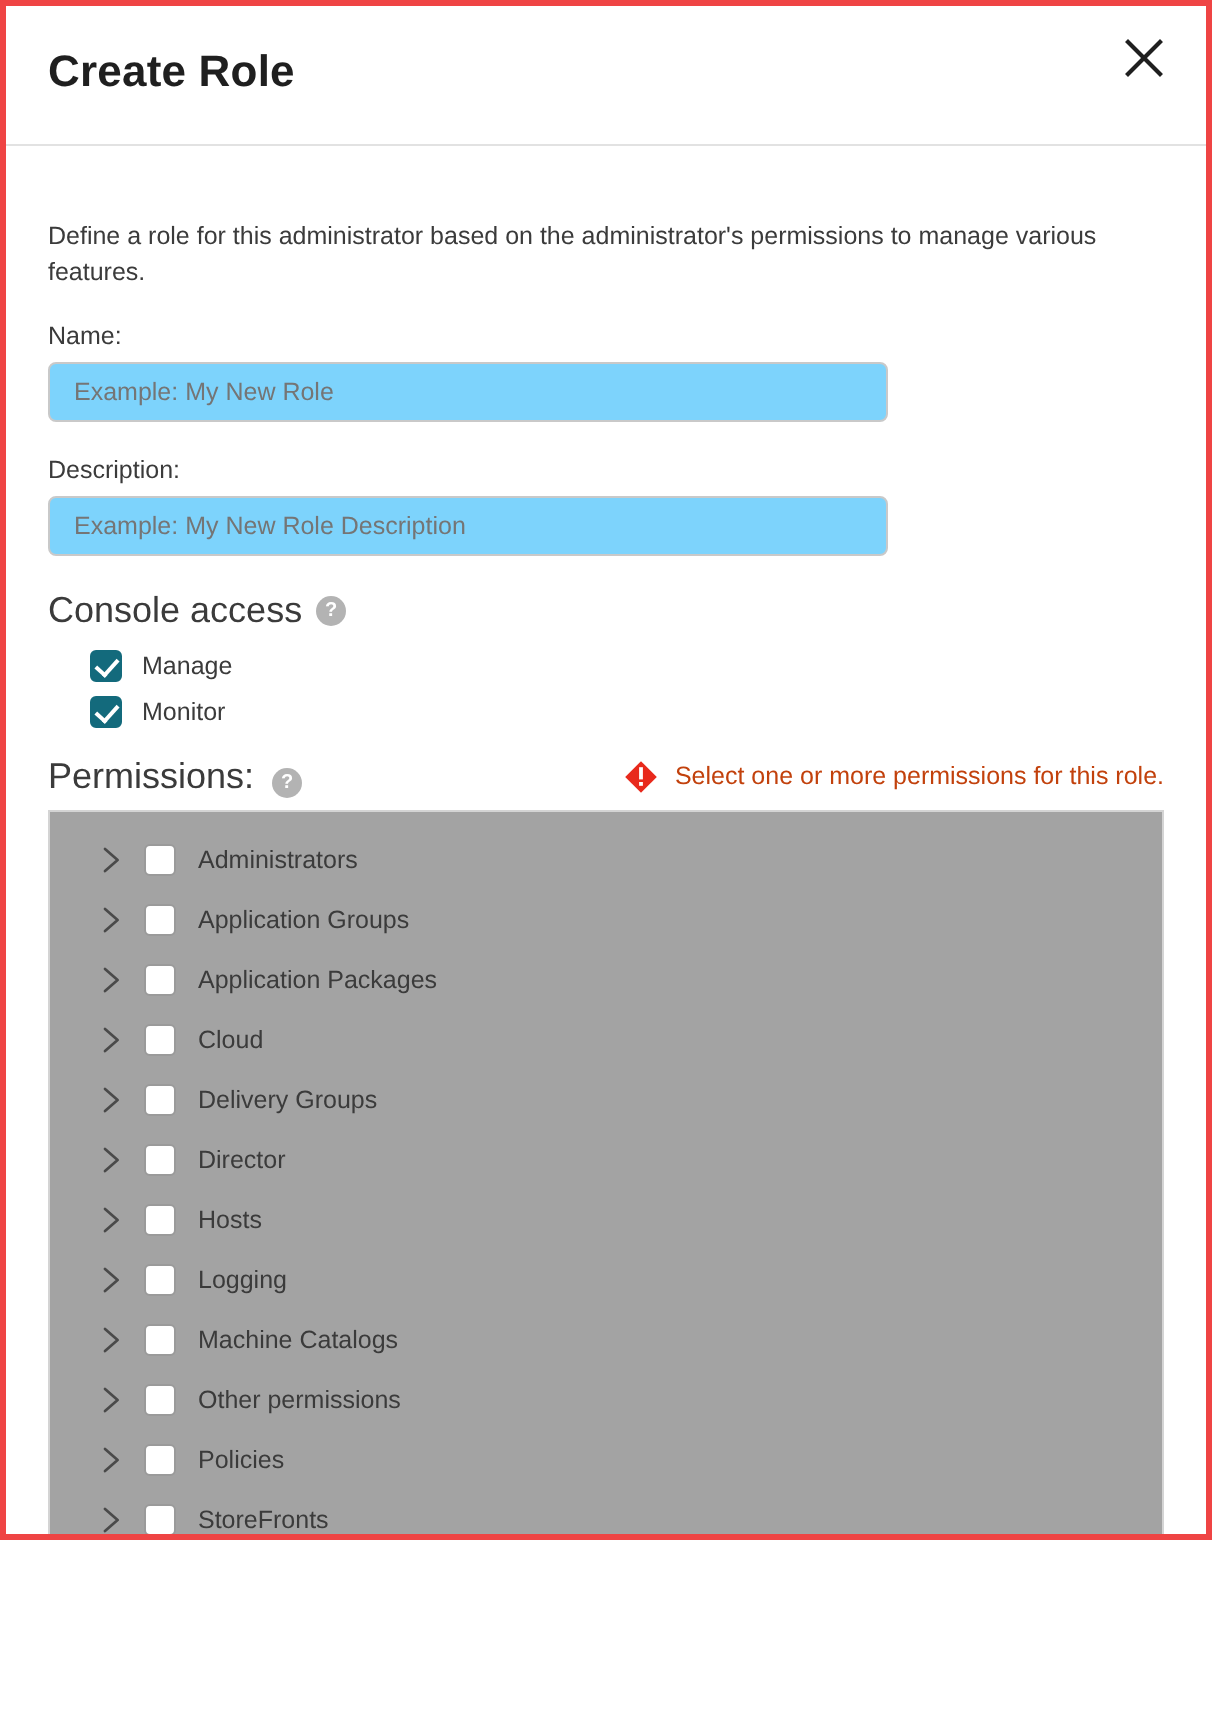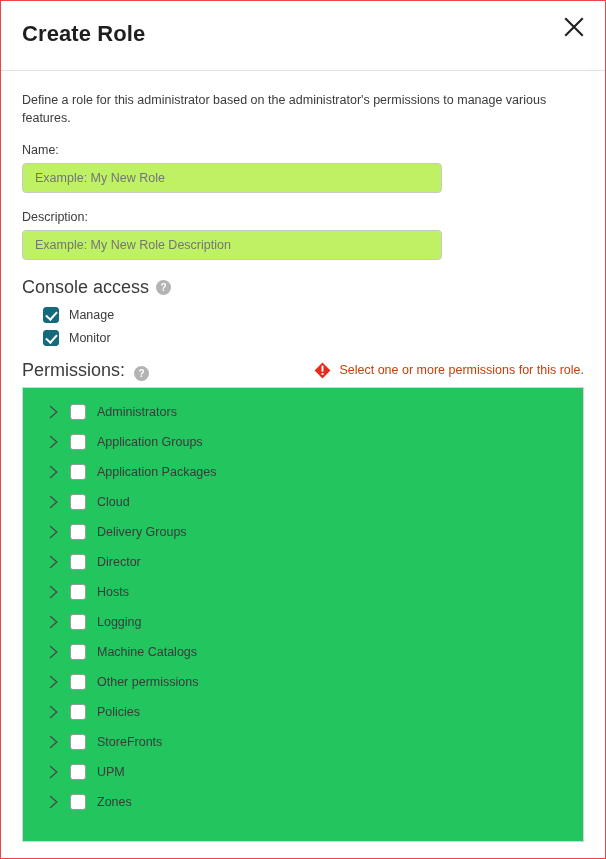--- a/index.html
+++ b/index.html
@@ -8,23 +8,23 @@
     padding: 0;
     background: #ffffff;
   }
   body {
     font-family: "Liberation Sans", sans-serif;
     color: #333333;
   }
   .dialog {
     position: relative;
     width: 606px;
-    height: 859px;
+    height: 770px;
     background: #ffffff;
-    border: 1px solid #ef4444;
+    border: 3px solid #ef4444;
     overflow: hidden;
   }
 
   
   .dialog-header {
     position: relative;
     height: 70px;
     border-bottom: 1px solid #e2e2e2;
     display: flex;
     align-items: center;
@@ -56,35 +56,35 @@
 
   
   .dialog-body {
     padding: 20px 21px 0 21px;
   }
   .intro {
     font-size: 12.5px;
     line-height: 18px;
     color: #3b3b3b;
     width: 540px;
-    margin: 0 0 16px 0;
+    margin: 16px 0 16px 0;
   }
   .field-label {
     font-size: 12.5px;
     color: #3b3b3b;
     margin: 0 0 6px 0;
     display: block;
   }
   .text-input {
     display: block;
     width: 420px;
     height: 30px;
     border: 1px solid #c9c9c9;
     border-radius: 4px;
-    background: #bef264;
+    background: #7dd3fc;
     font-family: "Liberation Sans", sans-serif;
     font-size: 12.5px;
     color: #3b3b3b;
     padding: 0 12px;
     outline: none;
   }
   .text-input::placeholder {
     color: #757575;
     opacity: 1;
   }
@@ -182,21 +182,21 @@
   }
   .error-text {
     font-size: 12.5px;
     color: #c2410c;
     white-space: nowrap;
   }
 
   
   .perm-panel {
     border: 1px solid #d4d4d4;
-    background: #22c55e;
+    background: #a3a3a3;
     height: 455px;
     overflow: hidden;
     padding: 9px 0 0 0;
   }
   .perm-row {
     display: flex;
     align-items: center;
     height: 30px;
     padding-left: 22px;
     gap: 0;

